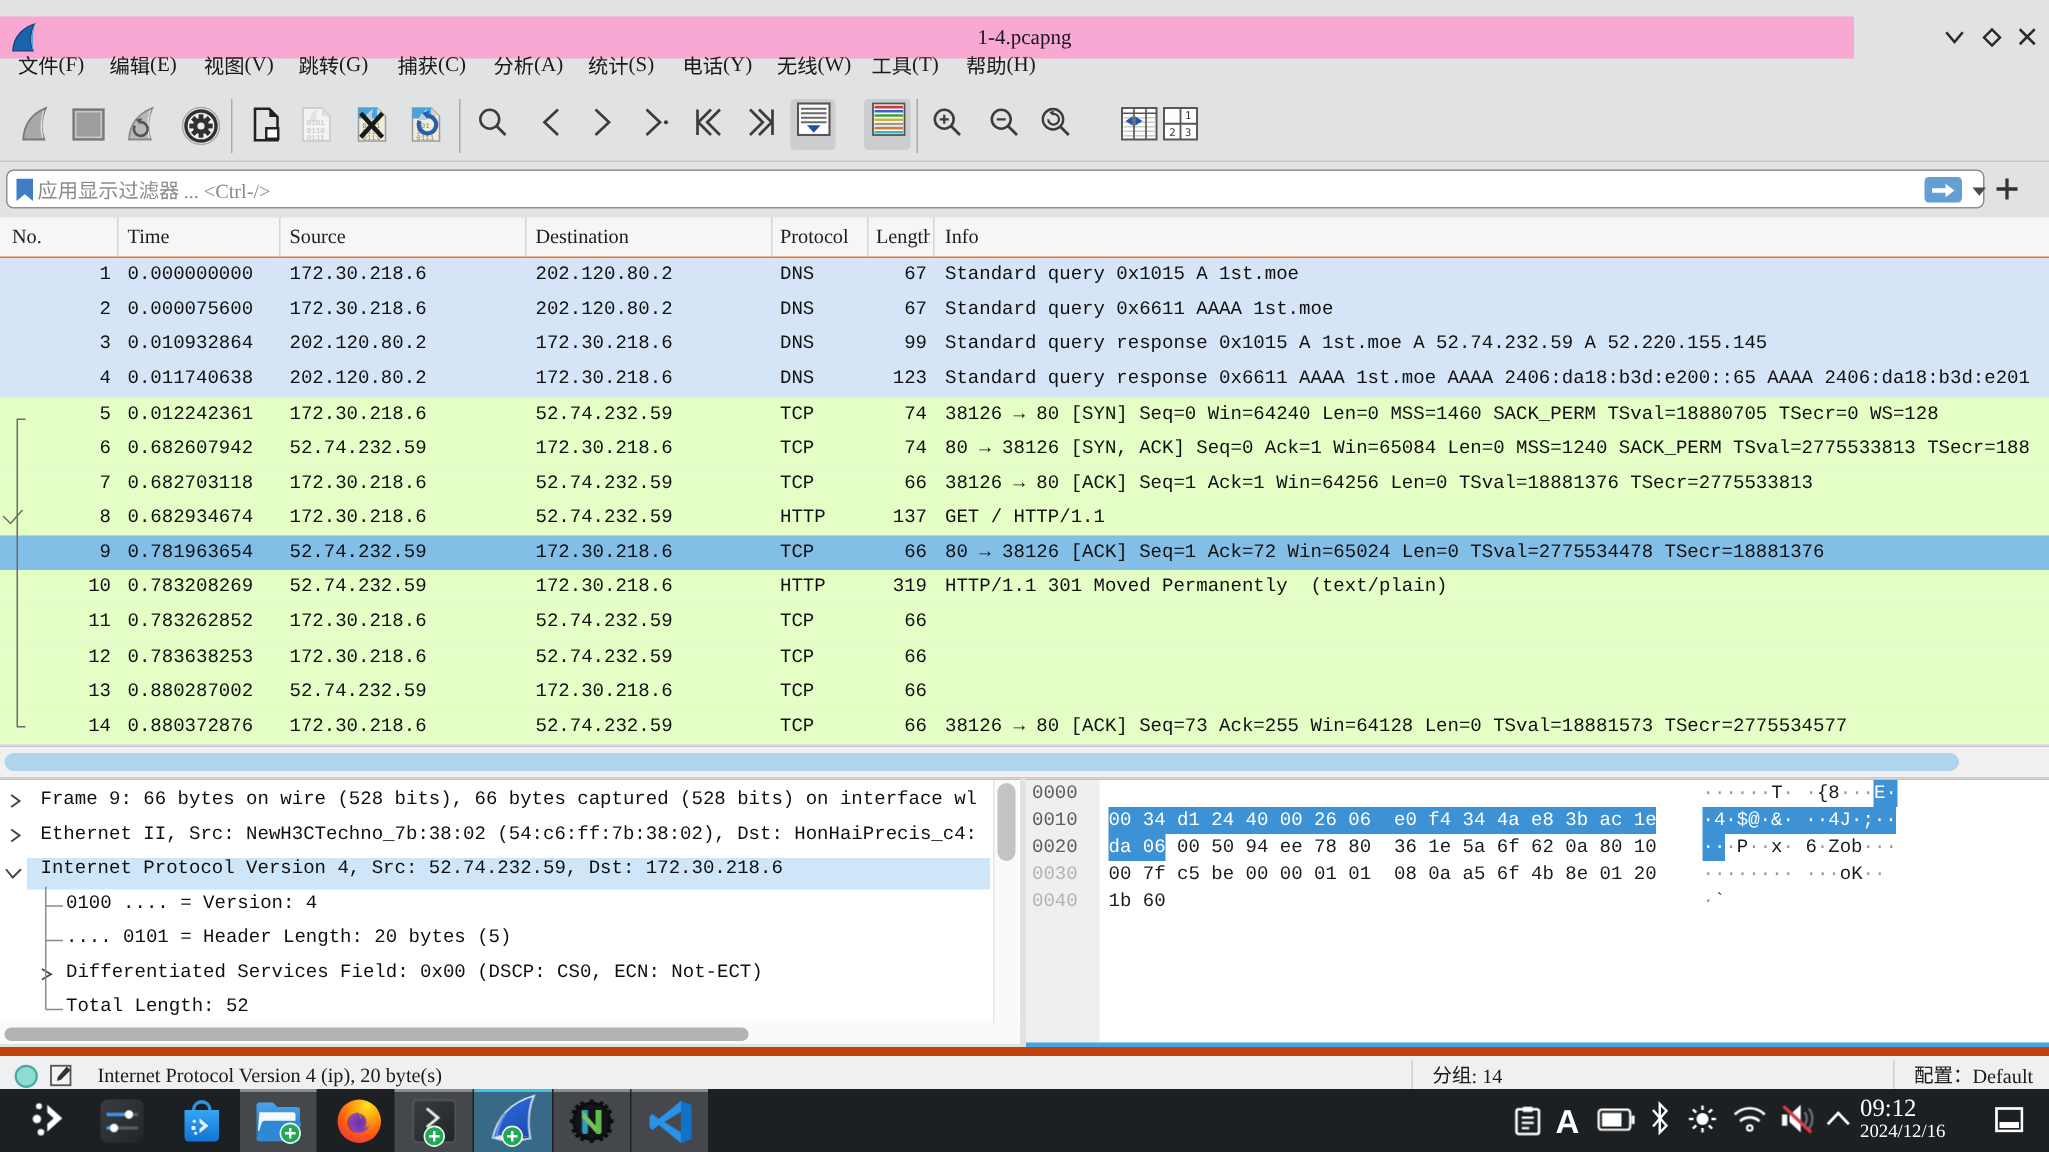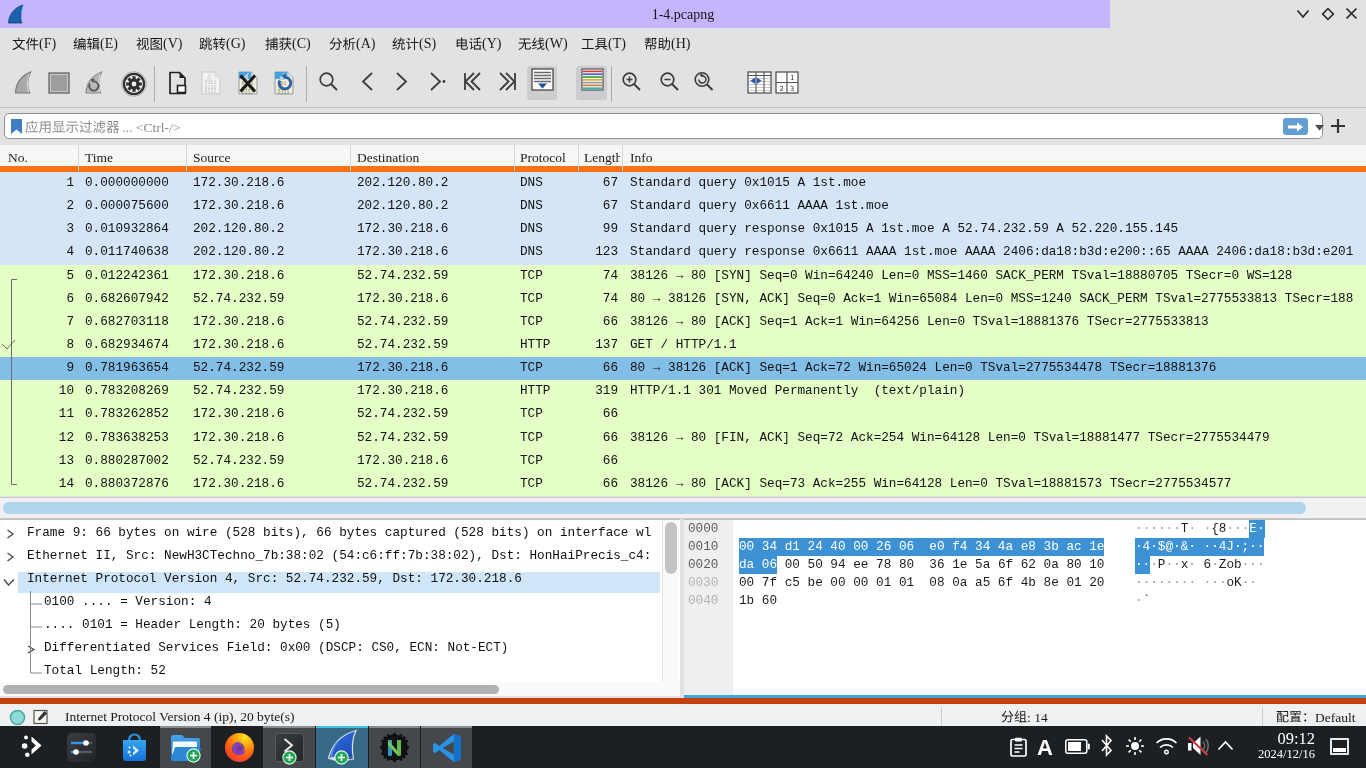--- a/index.html
+++ b/index.html
@@ -1,28 +1,28 @@
 <!DOCTYPE html>
 <html><head><meta charset="utf-8"><style>
 *{margin:0;padding:0;box-sizing:border-box}
 html,body{width:1366px;height:768px;overflow:hidden;background:#e1e2e3;
  font-family:"Liberation Serif",serif;-webkit-font-smoothing:antialiased}
 .abs{position:absolute}
-#titlebar{position:absolute;left:0;top:0;width:1110px;height:28px;background:#c4b5fd}
+#titlebar{position:absolute;left:0;top:11px;width:1236px;height:28px;background:#f9a8d4}
 #title{position:absolute;left:0;top:7px;width:1366px;text-align:center;font-size:14px;color:#161616}
 #menubar{position:absolute;left:0;top:28px;width:1366px;height:30px}
 .mi{position:absolute;top:8px;height:18px;white-space:nowrap;font-size:14px;color:#1a1a1a}
 #toolbar{position:absolute;left:0;top:58px;width:1366px;height:50px;border-bottom:1px solid #c4c5c6}
 .tsep{position:absolute;top:8px;width:1px;height:36px;background:#ababab}
 .ticon{position:absolute;top:13px}
 #filterrow{position:absolute;left:0;top:108px;width:1366px;height:37px}
 #filterbox{position:absolute;left:4px;top:5px;width:1319px;height:26px;background:#fff;border:1px solid #8f8f8f;border-radius:5px}
 #fph{position:absolute;left:20px;top:4px;color:#8a8a8a;font-size:13.5px;white-space:nowrap}
 #applybtn{position:absolute;left:1278px;top:4px;width:25px;height:17px;background:#639fd2;border-radius:3px}
-#hdr{position:absolute;left:0;top:145px;width:1366px;height:27px;background:#f6f6f6;border-bottom:6px solid #f97316;font-size:13.5px;color:#1c1c1c}
+#hdr{position:absolute;left:0;top:145px;width:1366px;height:27px;background:#f6f6f6;border-bottom:1px solid #f97316;font-size:13.5px;color:#1c1c1c}
 .hc{position:absolute;top:5px}.hsep{position:absolute;top:0;width:1px;height:26px;background:#d4d4d4}
 #plist{position:absolute;left:0;top:172px;width:1366px;height:325px;font-family:"Liberation Mono",monospace;font-size:12.7px;color:#111}
 .prow{position:relative;width:1366px;height:23.15px}
 .prow.b{background:#d5e5f7}.prow.g{background:#e4fec6}.prow.s{background:#83bee7}
 .prow span{position:absolute;top:3px;white-space:pre}
 .c-no{left:0;width:74px;text-align:right}
 .c-t{left:85px}.c-s{left:193px}.c-d{left:357px}.c-p{left:520px}
 .c-l{left:540px;width:78px;text-align:right}.c-i{left:630px}
 #hscroll1{position:absolute;left:0;top:497px;width:1366px;height:22px;background:#f0f0f0;border-top:1px solid #c9c9c9;border-bottom:1px solid #c9c9c9}
 #hthumb1{position:absolute;left:3px;top:4px;width:1303px;height:12px;background:#aed4ee;border-radius:6px}
@@ -387,21 +387,20 @@
       <span class="c-p">TCP</span>
       <span class="c-l">66</span>
     </div>
 <div class="prow g">
       <span class="c-no">12</span>
       <span class="c-t">0.783638253</span>
       <span class="c-s">172.30.218.6</span>
       <span class="c-d">52.74.232.59</span>
       <span class="c-p">TCP</span>
       <span class="c-l">66</span>
-      <span class="c-i">38126 → 80 [FIN, ACK] Seq=72 Ack=254 Win=64128 Len=0 TSval=18881477 TSecr=2775534479</span>
     </div>
 <div class="prow g">
       <span class="c-no">13</span>
       <span class="c-t">0.880287002</span>
       <span class="c-s">52.74.232.59</span>
       <span class="c-d">172.30.218.6</span>
       <span class="c-p">TCP</span>
       <span class="c-l">66</span>
     </div>
 <div class="prow g">
@@ -484,21 +483,21 @@
  <svg class="ic" style="left:9px;top:5px" width="17" height="17" viewBox="0 0 17 17">
       <circle cx="8.5" cy="8.5" r="7" stroke="#4aa9a2" stroke-width="1.5" fill="#8edbd6"></circle>
     </svg>
  <svg class="ic" style="left:33px;top:5px" width="16" height="16" viewBox="0 0 16 16">
       <rect x="1" y="1.5" width="13" height="13" fill="#f3f3ef" stroke="#555" stroke-width="1.2"></rect>
       <path d="M11.5 2 L14 4.5 L7.5 11 L5 11.5 L5.5 9 Z" fill="#333"></path>
     </svg>
  <span class="abs" style="left:65px;top:5px">Internet Protocol Version 4 (ip), 20 byte(s)</span>
  <span class="ssep" style="left:941px"></span>
     <span class="ssep" style="left:1262px"></span>
- <span class="abs" style="left:1001px;top:5px"><svg width="26" height="17" viewBox="0 0 26 17" style="display:inline-block;vertical-align:top;position:relative;top:1px">
+ <span class="abs" style="left:955px;top:5px"><svg width="26" height="17" viewBox="0 0 26 17" style="display:inline-block;vertical-align:top;position:relative;top:1px">
         <path d="M8.8 0.8L7.9 1.1C8.8 3 10.3 5.2 11.7 6.3C11.9 6.1 12.2 5.7 12.5 5.5C11.1 4.5 9.6 2.5 8.8 0.8Z M4.2 0.8C3.5 2.8 2.1 4.6 0.6 5.7C0.8 5.9 1.2 6.3 1.4 6.5C1.8 6.2 2.1 5.8 2.4 5.5L2.4 6.4L4.9 6.4C4.6 8.6 3.9 10.7 0.8 11.7C1.1 11.9 1.3 12.3 1.4 12.5C4.8 11.3 5.6 9 6 6.4L9.5 6.4C9.4 9.6 9.2 10.9 8.8 11.3C8.7 11.4 8.5 11.4 8.3 11.4C8 11.4 7.2 11.4 6.3 11.3C6.5 11.6 6.6 12 6.7 12.3C7.5 12.4 8.3 12.4 8.7 12.3C9.2 12.3 9.5 12.2 9.7 11.9C10.2 11.4 10.3 9.9 10.5 5.9C10.6 5.8 10.6 5.4 10.6 5.4L2.5 5.4C3.6 4.3 4.6 2.7 5.2 1.1L4.2 0.8Z M13.6 10.7L13.8 11.6C15 11.3 16.7 10.9 18.2 10.5L18.1 9.7C16.5 10.1 14.7 10.5 13.6 10.7Z M19.2 1.2L19.2 11.3L17.9 11.3L17.9 12.2L25.5 12.2L25.5 11.3L24.3 11.3L24.3 1.2L19.2 1.2Z M20.2 11.3L20.2 8.8L23.4 8.8L23.4 11.3L20.2 11.3Z M20.2 5.4L23.4 5.4L23.4 7.9L20.2 7.9L20.2 5.4Z M20.2 4.5L20.2 2.1L23.4 2.1L23.4 4.5L20.2 4.5Z M13.9 5.9C14 5.8 14.4 5.8 16.1 5.5C15.5 6.4 15 7.1 14.7 7.3C14.3 7.8 13.9 8.2 13.6 8.2C13.8 8.4 13.9 8.9 14 9.1C14.2 8.9 14.7 8.8 18.2 8.1C18.2 7.9 18.2 7.5 18.2 7.3L15.4 7.8C16.4 6.6 17.5 5.2 18.4 3.8L17.6 3.3C17.3 3.8 17 4.2 16.8 4.7L14.9 4.9C15.7 3.8 16.5 2.3 17.1 0.9L16.2 0.5C15.7 2.1 14.6 3.8 14.3 4.2C14 4.7 13.8 5 13.5 5C13.7 5.3 13.8 5.8 13.9 5.9Z" fill="#1a1a1a"></path>
       </svg><span style="position:relative;top:1px">: 14</span></span>
  <span class="abs" style="left:1276px;top:5px"><svg width="39" height="17" viewBox="0 0 39 17" style="display:inline-block;vertical-align:top;position:relative;top:1px">
         <path d="M7.2 1.1L7.2 2L11.2 2L11.2 5.2L7.2 5.2L7.2 10.8C7.2 12 7.6 12.3 8.8 12.3C9.1 12.3 10.7 12.3 11 12.3C12.2 12.3 12.5 11.8 12.6 9.6C12.3 9.6 11.9 9.4 11.7 9.2C11.6 11.1 11.5 11.4 10.9 11.4C10.6 11.4 9.2 11.4 8.9 11.4C8.3 11.4 8.2 11.3 8.2 10.8L8.2 6.1L11.2 6.1L11.2 7L12.1 7L12.1 1.1L7.2 1.1Z M1.9 9.4L5.5 9.4L5.5 10.7L1.9 10.7L1.9 9.4Z M1.9 8.7L1.9 4.3L2.8 4.3L2.8 5.3C2.8 6 2.6 6.8 1.9 7.5C2 7.6 2.2 7.8 2.3 7.9C3.1 7.1 3.3 6.1 3.3 5.3L3.3 4.3L4 4.3L4 6.7C4 7.3 4.2 7.5 4.7 7.5C4.8 7.5 5.2 7.5 5.3 7.5L5.5 7.5L5.5 8.7L1.9 8.7Z M0.7 1L0.7 1.9L2.6 1.9L2.6 3.4L1.1 3.4L1.1 12.4L1.9 12.4L1.9 11.5L5.5 11.5L5.5 12.3L6.3 12.3L6.3 3.4L4.8 3.4L4.8 1.9L6.6 1.9L6.6 1L0.7 1Z M3.3 3.4L3.3 1.9L4.1 1.9L4.1 3.4L3.3 3.4Z M4.6 4.3L5.5 4.3L5.5 6.9L5.4 6.8C5.4 6.9 5.4 6.9 5.2 6.9C5.1 6.9 4.8 6.9 4.8 6.9C4.6 6.9 4.6 6.9 4.6 6.7L4.6 4.3Z M21.5 1.7L23.7 1.7L23.7 2.9L21.5 2.9L21.5 1.7Z M18.4 1.7L20.6 1.7L20.6 2.9L18.4 2.9L18.4 1.7Z M15.5 1.7L17.5 1.7L17.5 2.9L15.5 2.9L15.5 1.7Z M15.5 5.9L15.5 11.4L13.7 11.4L13.7 12.1L25.3 12.1L25.3 11.4L23.5 11.4L23.5 5.9L19.4 5.9L19.6 5.1L25 5.1L25 4.4L19.8 4.4L19.9 3.6L24.6 3.6L24.6 1L14.5 1L14.5 3.6L18.9 3.6L18.8 4.4L13.9 4.4L13.9 5.1L18.7 5.1L18.5 5.9L15.5 5.9Z M16.4 11.4L16.4 10.5L22.5 10.5L22.5 11.4L16.4 11.4Z M16.4 7.9L22.5 7.9L22.5 8.6L16.4 8.6L16.4 7.9Z M16.4 7.3L16.4 6.5L22.5 6.5L22.5 7.3L16.4 7.3Z M16.4 9.2L22.5 9.2L22.5 10L16.4 10L16.4 9.2Z M29.2 5.1C29.8 5.1 30.2 4.8 30.2 4.2C30.2 3.6 29.8 3.2 29.2 3.2C28.7 3.2 28.3 3.6 28.3 4.2C28.3 4.8 28.7 5.1 29.2 5.1Z M29.2 11.5C29.8 11.5 30.2 11.1 30.2 10.5C30.2 9.9 29.8 9.5 29.2 9.5C28.7 9.5 28.3 9.9 28.3 10.5C28.3 11.1 28.7 11.5 29.2 11.5Z" fill="#1a1a1a"></path>
       </svg><span style="position:relative;top:1px">Default</span></span>
 </div>
 <div id="taskbar">
     <div class="tile" style="left:160px;width:51px;background:#44484c"></div>
 <div class="tile" style="left:263px;width:52px;background:#44484c"></div>
 <div class="tile" style="left:316px;width:52px;background:#396a85"></div>
@@ -656,21 +655,21 @@
     </svg>
 <svg class="ic" style="left:1187px;top:735px;position:fixed" width="25" height="21" viewBox="0 0 25 21">
       <rect x="1" y="8" width="3.5" height="7.5" fill="#fff"></rect>
       <path d="M6 8.5 L13.5 1.5 V20 L6 13 Z" fill="#fff"></path>
       <path d="M16 6.5 a6.5 6.5 0 0 1 0 8.5 M18.8 4 a10.5 10.5 0 0 1 0 13.5" fill="none" stroke="#6a6e72" stroke-width="1.6"></path>
       <path d="M2 2.5 L20.5 20" stroke="#d63a45" stroke-width="2.2"></path>
     </svg>
 <svg class="ic" style="left:1217px;top:740px;position:fixed" width="17" height="11" viewBox="0 0 17 11">
       <path d="M1.5 9.5 L8.5 2 L15.5 9.5" fill="none" stroke="#fff" stroke-width="1.8"></path>
     </svg>
-<div class="ic" style="left:1240px;top:730px;position:fixed;width:75px;text-align:right;color:#fff">
+<div class="ic" style="left:1240px;top:730px;position:fixed;width:75px;text-align:left;color:#fff">
       <div style="font-size:16.5px;line-height:17px">09:12</div>
       <div style="font-size:12.5px;line-height:14px">2024/12/16</div>
     </div>
 <svg class="ic" style="left:1330px;top:738px;position:fixed" width="19" height="17" viewBox="0 0 19 17">
       <rect x="1" y="1" width="17" height="15" fill="none" stroke="#fff" stroke-width="1.8"></rect>
       <rect x="3" y="10" width="13" height="4" fill="#fff"></rect>
     </svg>
   </div>
 
 </body></html>

